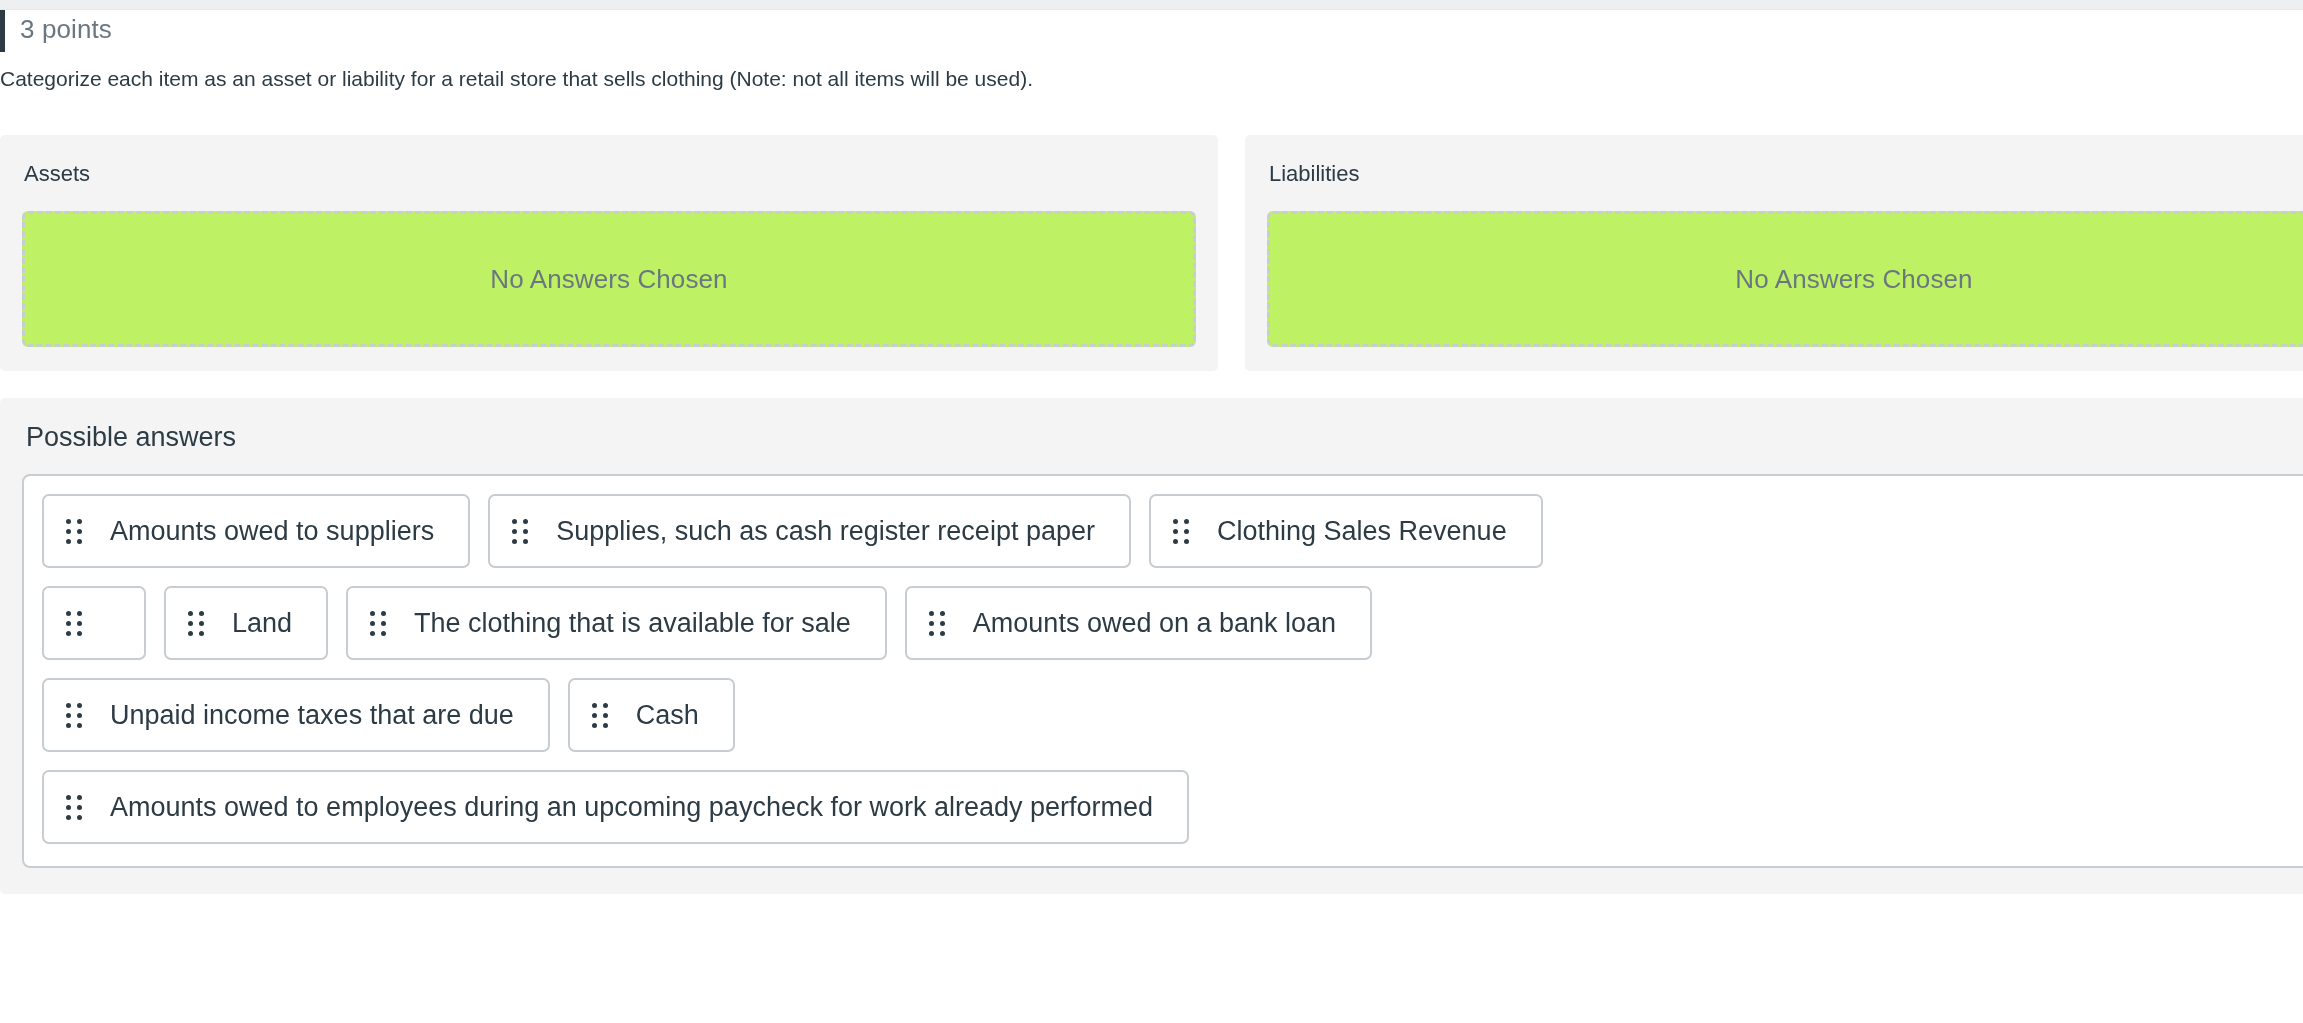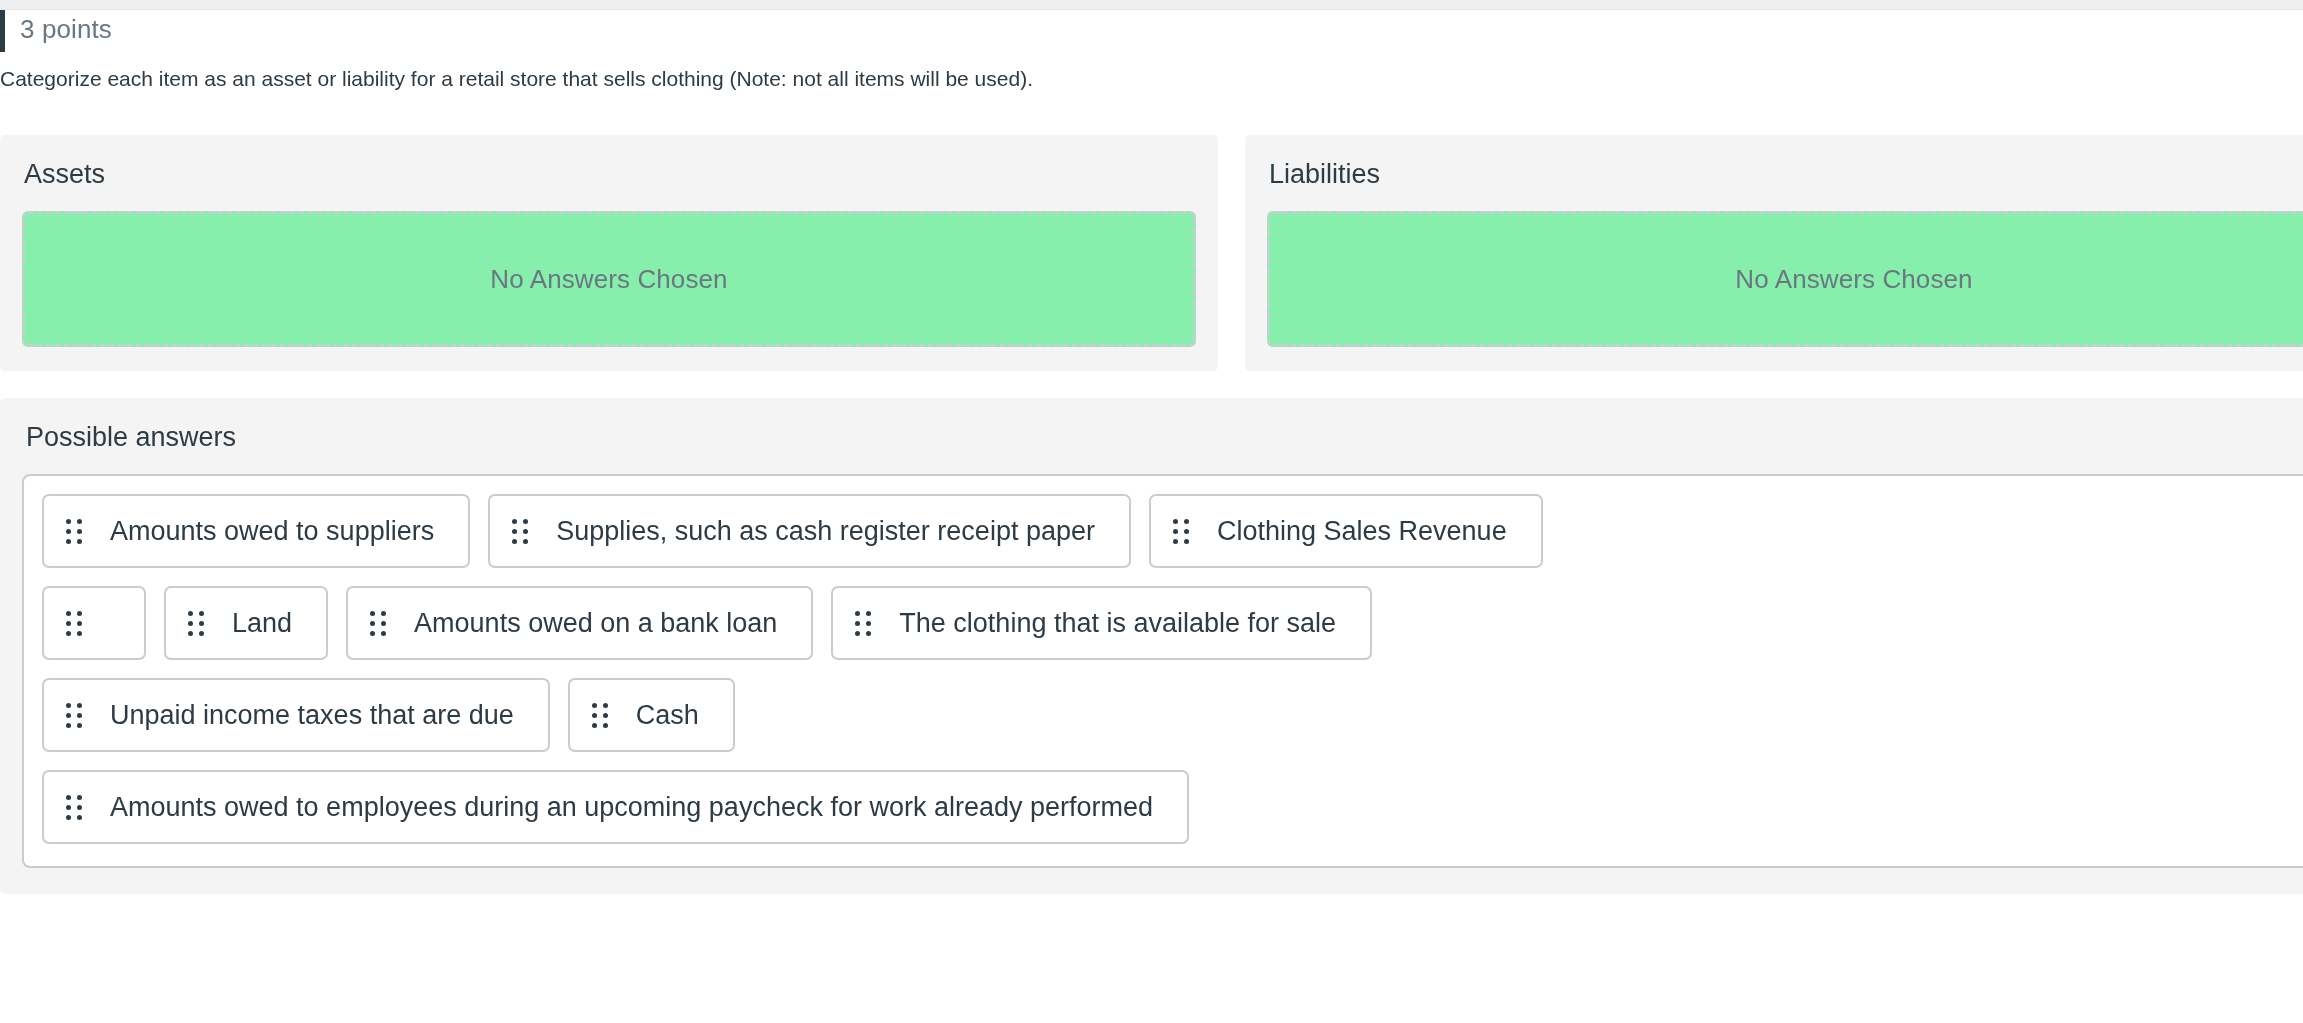--- a/index.html
+++ b/index.html
@@ -69,29 +69,29 @@
     width: 2340px;     
   }
   .category-panel {
     background: #f4f4f5;
     border-radius: 5px;
     padding: 22px 22px 24px 22px;
     box-sizing: border-box;
     flex: 0 0 1218px;
   }
   .category-title {
-    font-size: 27px;
+    font-size: 22px;
     line-height: 34px;
     color: #2d3b45;
     margin: 0 0 20px 2px;
   }
   .dropzone {
     border: 3px dashed #c7cdd1;
     border-radius: 6px;
-    background: #86efac;
+    background: #bef264;
     height: 130px;
     display: flex;
     align-items: center;
     justify-content: center;
   }
   .dropzone-text {
     font-size: 26px;
     color: #6b7780;
     letter-spacing: 0.1px;
   }
@@ -258,32 +258,32 @@
             </div>
             <div class="chip">
               <span class="chip-handle">
                 <i></i>
                 <i></i>
                 <i></i>
                 <i></i>
                 <i></i>
                 <i></i>
               </span>
+              <span class="chip-label">The clothing that is available for sale</span>
+            </div>
+            <div class="chip">
+              <span class="chip-handle">
+                <i></i>
+                <i></i>
+                <i></i>
+                <i></i>
+                <i></i>
+                <i></i>
+              </span>
               <span class="chip-label">Amounts owed on a bank loan</span>
-            </div>
-            <div class="chip">
-              <span class="chip-handle">
-                <i></i>
-                <i></i>
-                <i></i>
-                <i></i>
-                <i></i>
-                <i></i>
-              </span>
-              <span class="chip-label">The clothing that is available for sale</span>
             </div>
           </div>
           <div class="answers-row">
             <div class="chip">
               <span class="chip-handle">
                 <i></i>
                 <i></i>
                 <i></i>
                 <i></i>
                 <i></i>

